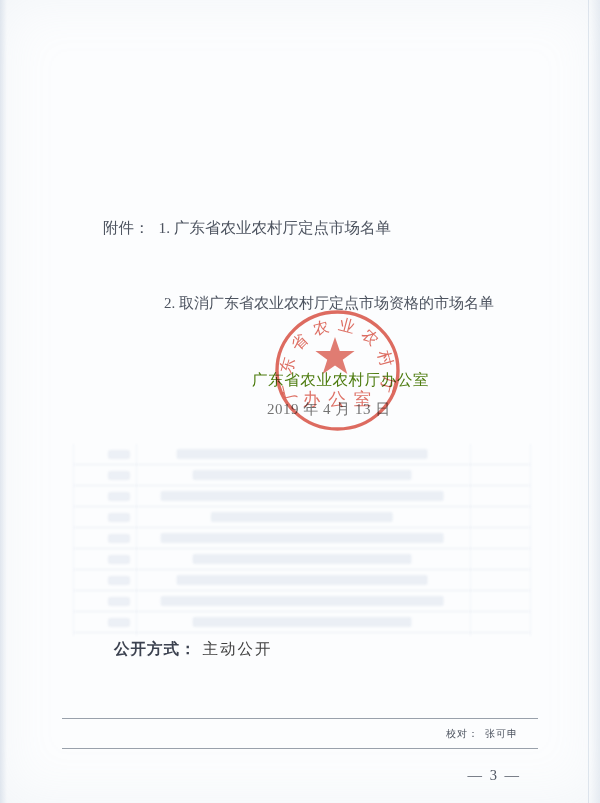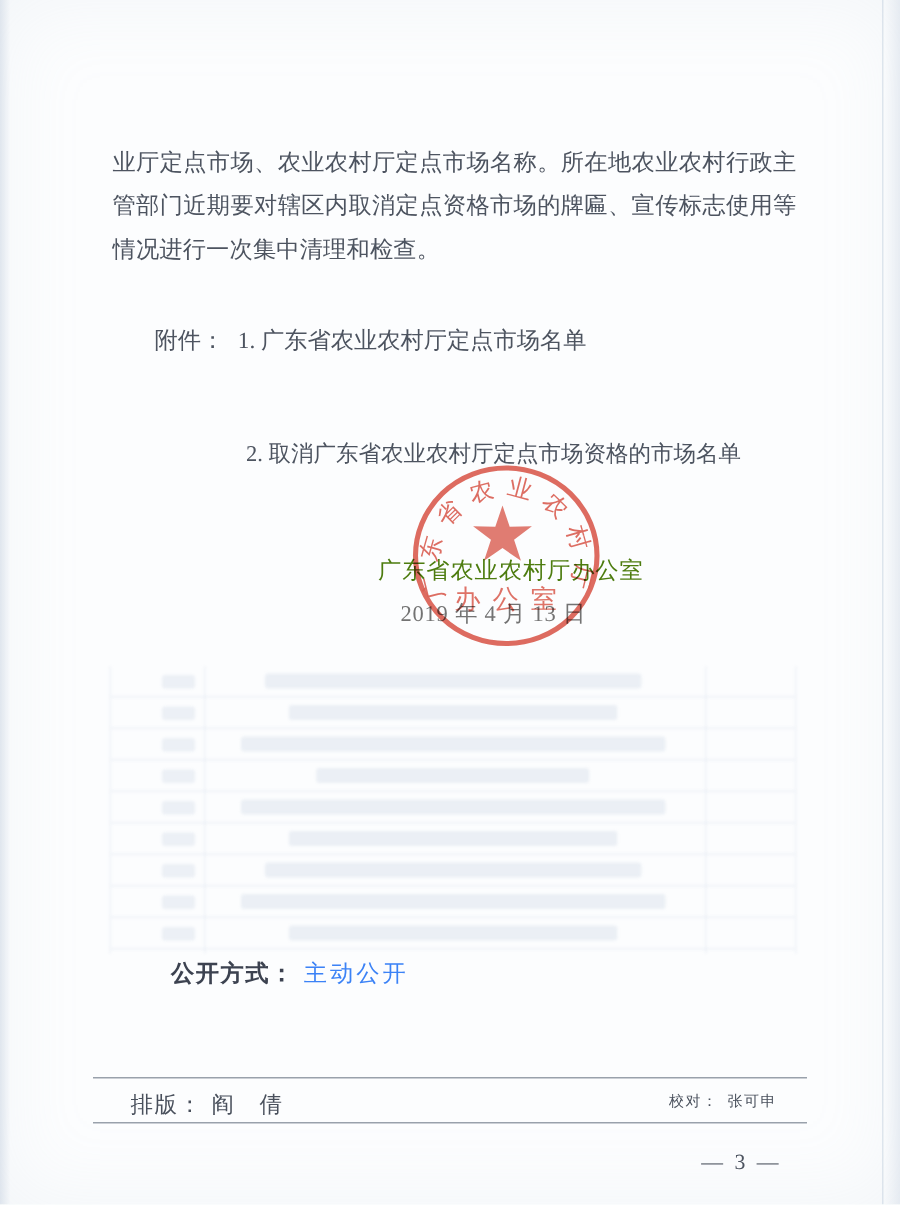--- a/index.html
+++ b/index.html
@@ -80,21 +80,21 @@
   .seal {
     position: absolute; left: 273px; top: 308px; width: 129px; height: 125px;
     mix-blend-mode: multiply; opacity: 0.88;
   }
   
   .disclosure {
     position: absolute; left: 74px; top: 639px;
     font-size: 15.5px; white-space: nowrap;
   }
   .disclosure .label { font-weight: bold; color: #3c4250; letter-spacing: 1px; margin-left: 40px; }
-  .disclosure .value { margin-left: 6px; color: #3b82f6; letter-spacing: 2px; }
+  .disclosure .value { margin-left: 6px; color: #404040; letter-spacing: 2px; }
   
   .rule { position: absolute; left: 62px; width: 476px; height: 1px; background: #99a1ab; }
   .rule-top { top: 718px; }
   .rule-bottom { top: 748px; }
   .footer-left {
     position: absolute; left: 87px; top: 727px;
     font-size: 15px; letter-spacing: 1px; white-space: nowrap; color: #49505c;
   }
   .footer-right {
     position: absolute; right: 82px; top: 727px;
@@ -110,21 +110,20 @@
 </style>
 </head>
 <body>
 
 <div class="page">
 
   <div class="edge-left"></div>
   <div class="edge-right"></div>
   <div class="edge-right-soft"></div>
 
-  <p class="body-text">业厅定点市场、农业农村厅定点市场名称。所在地农业农村行政主管部门近期要对辖区内取消定点资格市场的牌匾、宣传标志使用等情况进行一次集中清理和检查。</p>
 
   <div class="attach-line1">
     <span class="attach-label">附件：</span><span class="attach-item">1. 广东省农业农村厅定点市场名单</span>
   </div>
   <div class="attach-line2">
     <span>2. 取消广东省农业农村厅定点市场资格的市场名单</span>
   </div>
 
   <div class="bleed">
     <div class="bleed-divider d1"></div>
@@ -154,23 +153,20 @@
     </text>
     <text x="68" y="97" text-anchor="middle" font-size="17.5" fill="#d8493a" opacity="0.88" style="letter-spacing:8px; font-family:'Liberation Serif',serif;">办公室</text>
   </svg>
 
   <div class="disclosure">
     <span class="label">公开方式：</span><span class="value">主动公开</span>
   </div>
 
   <div class="rule rule-top"></div>
 
-  <div class="footer-left">
-    <span>排版：</span><span class="name">阎　倩</span>
-  </div>
   <div class="footer-right">
     <span>校对：</span><span class="name">张可申</span>
   </div>
 
   <div class="rule rule-bottom"></div>
 
   <div class="page-number">— 3 —</div>
 
 </div>
 

